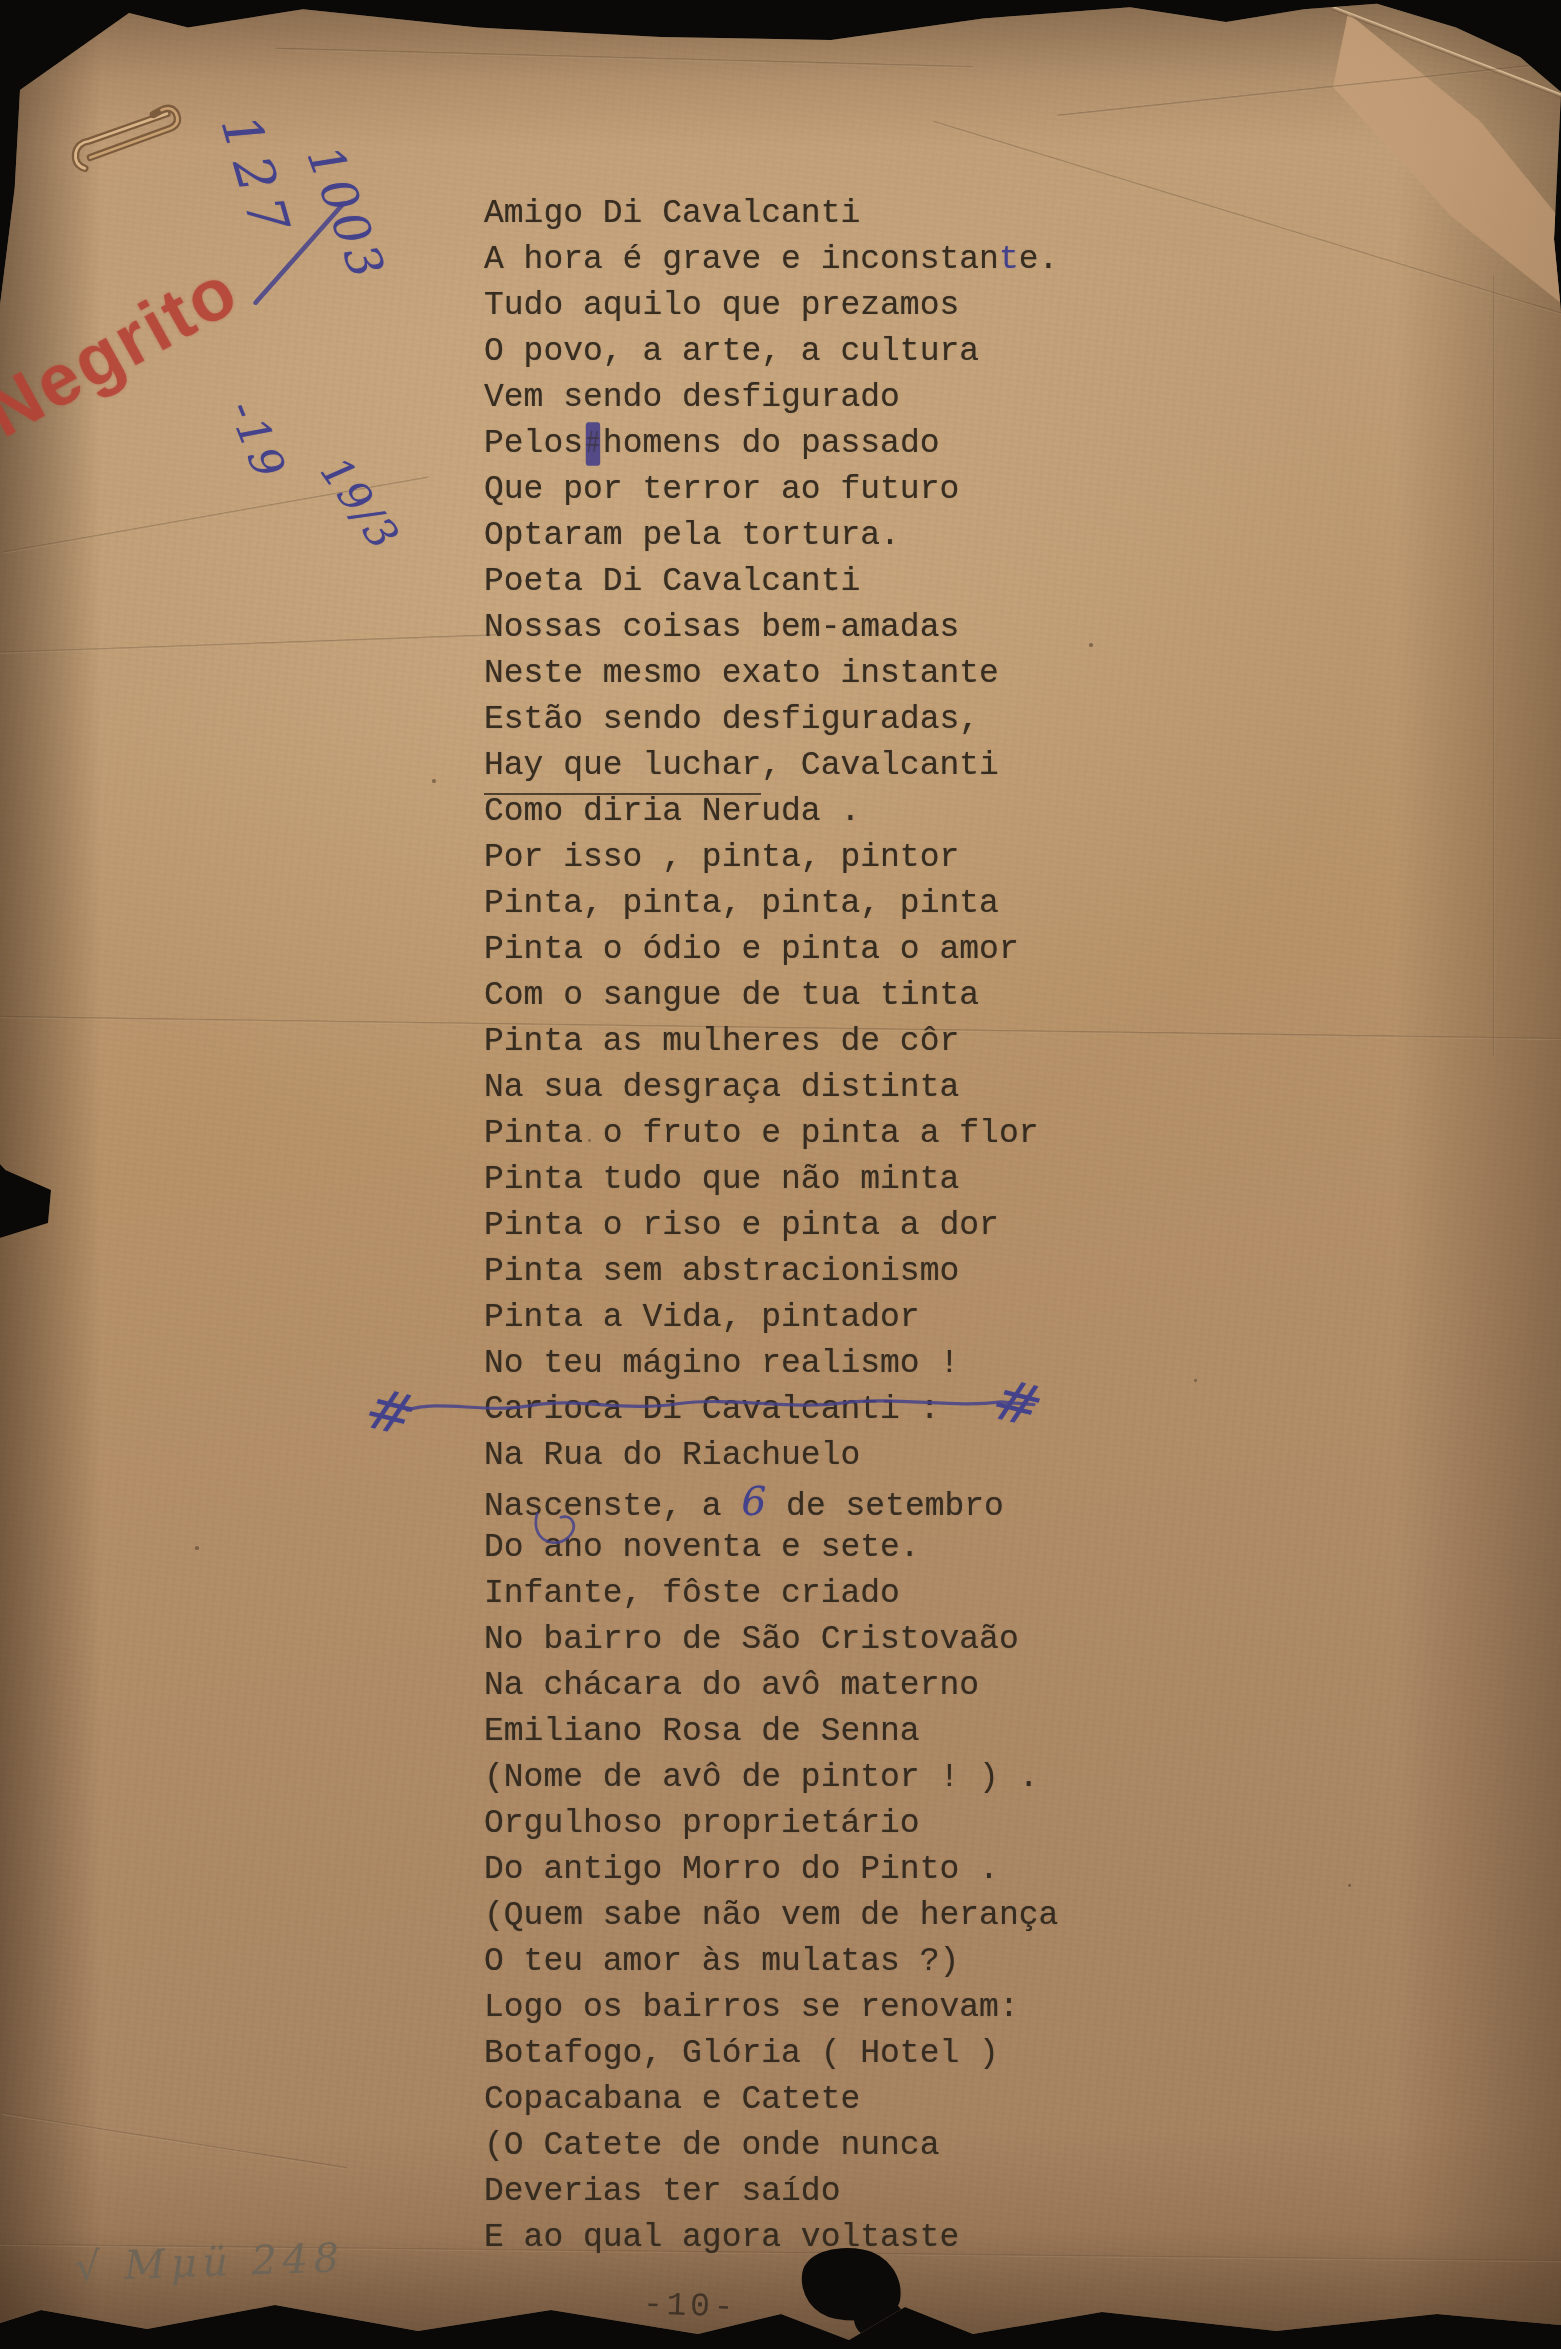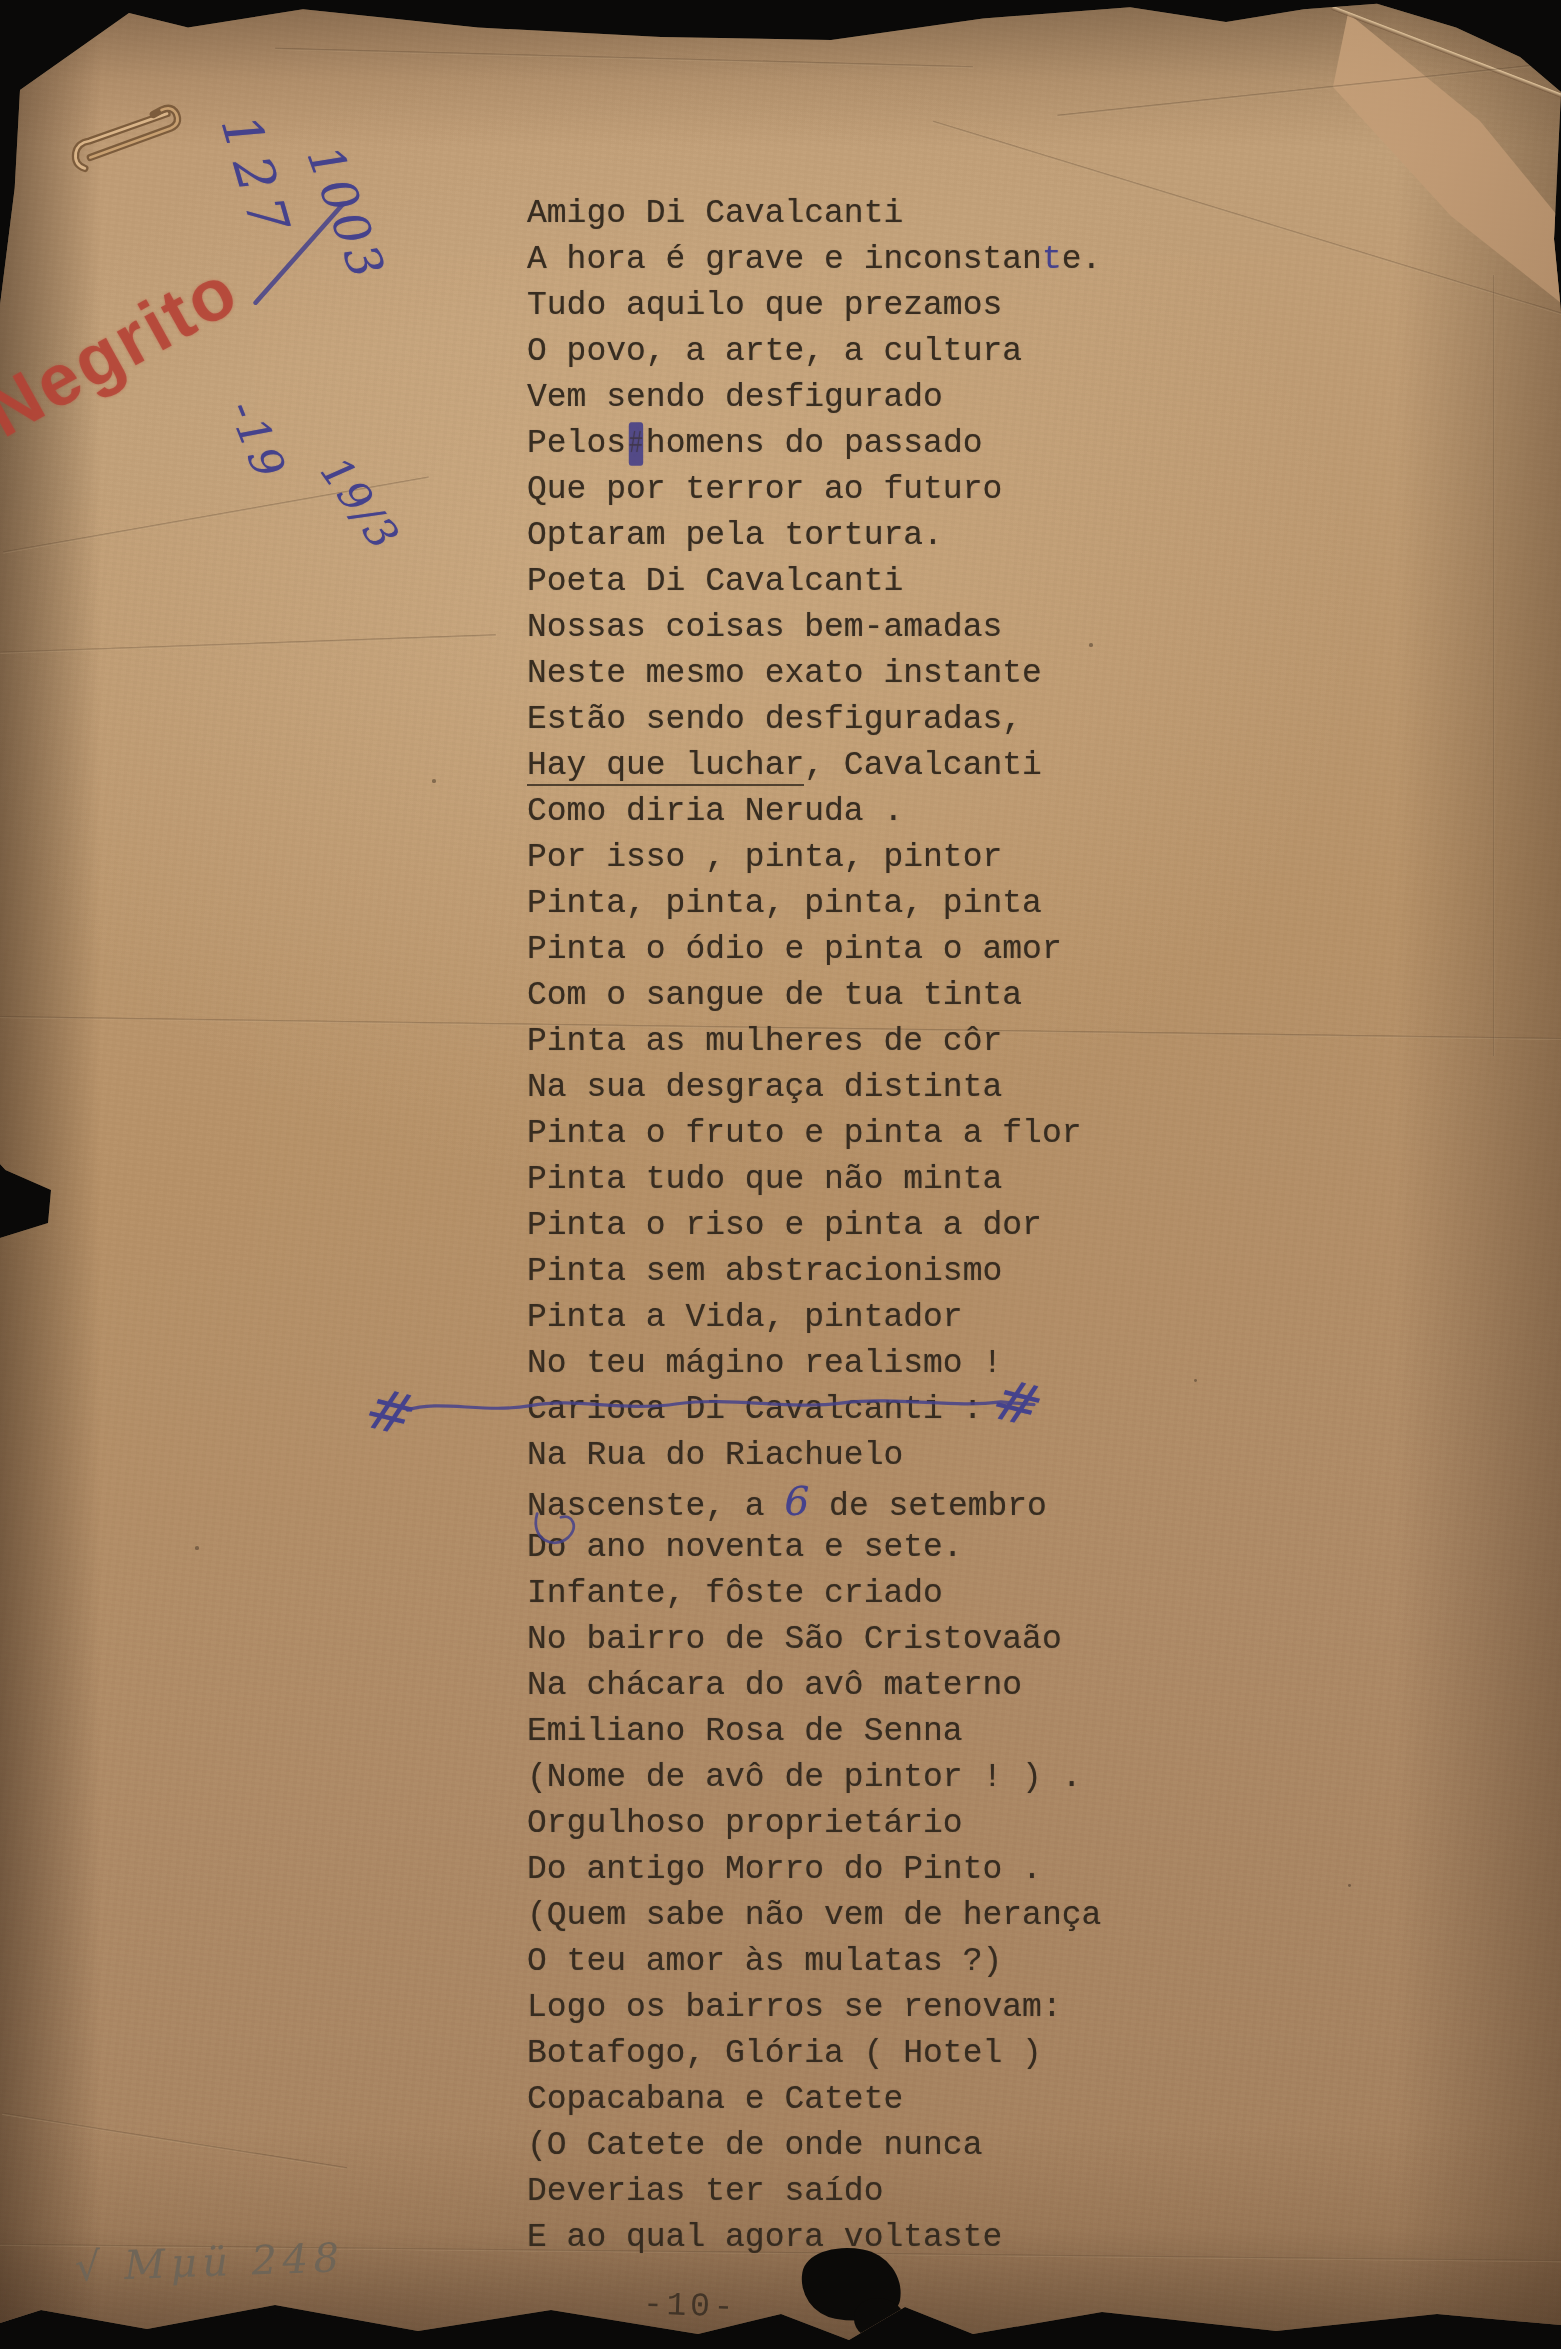--- a/index.html
+++ b/index.html
@@ -43,22 +43,22 @@
     transform:rotate(21deg);transform-origin:left top;}
   .crease{position:absolute;height:1.8px;pointer-events:none;
     background:linear-gradient(to bottom,rgba(70,50,32,.38),rgba(225,196,156,.22));}
   .speck{position:absolute;width:3.7px;height:3.7px;border-radius:50%;background:rgba(58,44,30,.45);}
 
   
   #poem-lines{position:absolute;left:484px;top:191px;
     font-family:"Liberation Mono","DejaVu Sans Mono",monospace;
     font-size:33px;line-height:46px;color:rgba(50,40,29,.92);
     white-space:pre;text-shadow:0 0 0.9px rgba(50,40,29,.55);}
-  .typed-line{height:46px;margin-left:43px;}
-  .seg-underline{border-bottom:2.8px solid rgba(50,40,29,.8);padding-bottom:0;font-family:Liberation Mono, monospace;}
+  .typed-line{height:46px;}
+  .seg-underline{border-bottom:2.8px solid rgba(50,40,29,.8);padding-bottom:9px;font-family:Liberation Mono, monospace;}
   .seg-blue{color:#45428c;text-shadow:0 0 0.9px rgba(69,66,140,.6);}
   .seg-blob{display:inline-block;color:rgba(0,0,0,0);background:rgba(62,58,136,.85);
     border-radius:3.7px;transform:scale(.72,.95);}
   .seg-six{color:#45428c;font-family:"DejaVu Serif",serif;font-style:italic;
     font-size:39px;text-shadow:0 0 0.9px rgba(69,66,140,.6);}
   #page-number{position:absolute;left:643px;top:2288px;
     font-family:"Liberation Mono","DejaVu Sans Mono",monospace;font-size:33px;
     letter-spacing:3.7px;color:rgba(55,45,34,.85);transform:rotate(2deg);}
 
   

